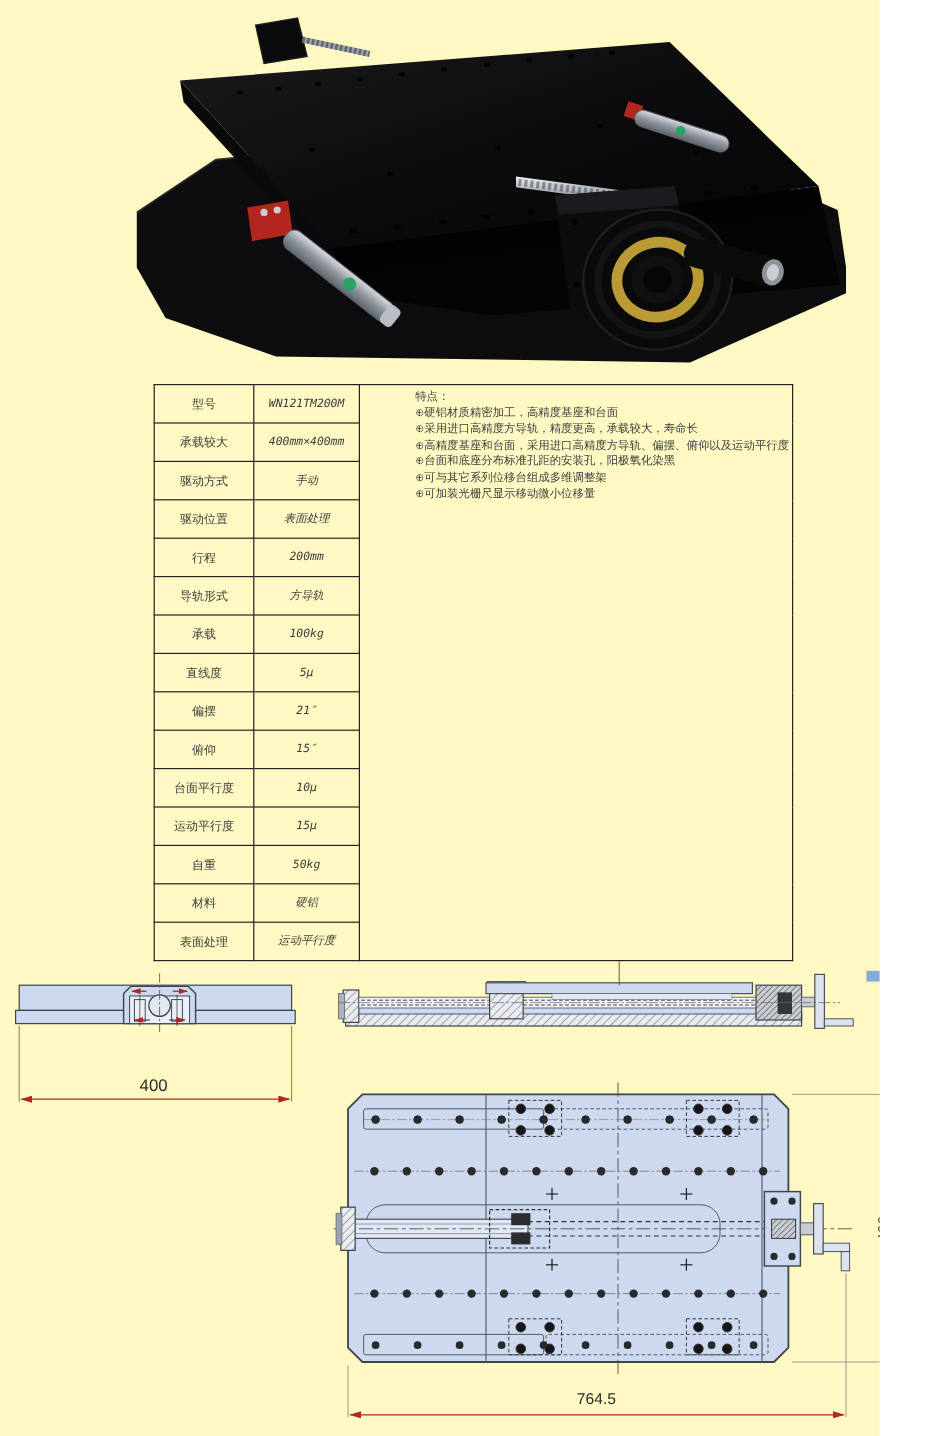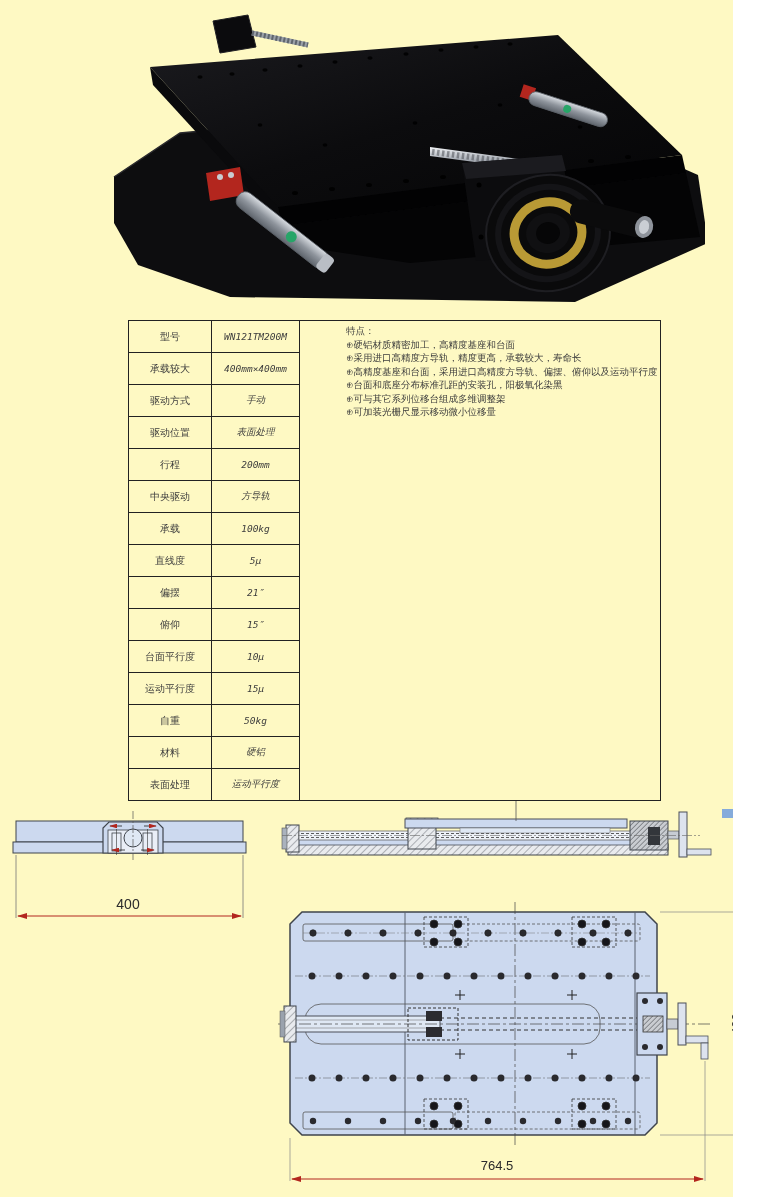--- a/index.html
+++ b/index.html
@@ -158,21 +158,21 @@
         </tr>
       <tr>
           <td class="lbl">驱动位置</td>
           <td class="val">表面处理</td>
         </tr>
       <tr>
           <td class="lbl">行程</td>
           <td class="val">200mm</td>
         </tr>
       <tr>
-          <td class="lbl">中央驱动</td>
+          <td class="lbl">导轨形式</td>
           <td class="val">方导轨</td>
         </tr>
       <tr>
           <td class="lbl">承载</td>
           <td class="val">100kg</td>
         </tr>
       <tr>
           <td class="lbl">直线度</td>
           <td class="val">5μ</td>
         </tr>

